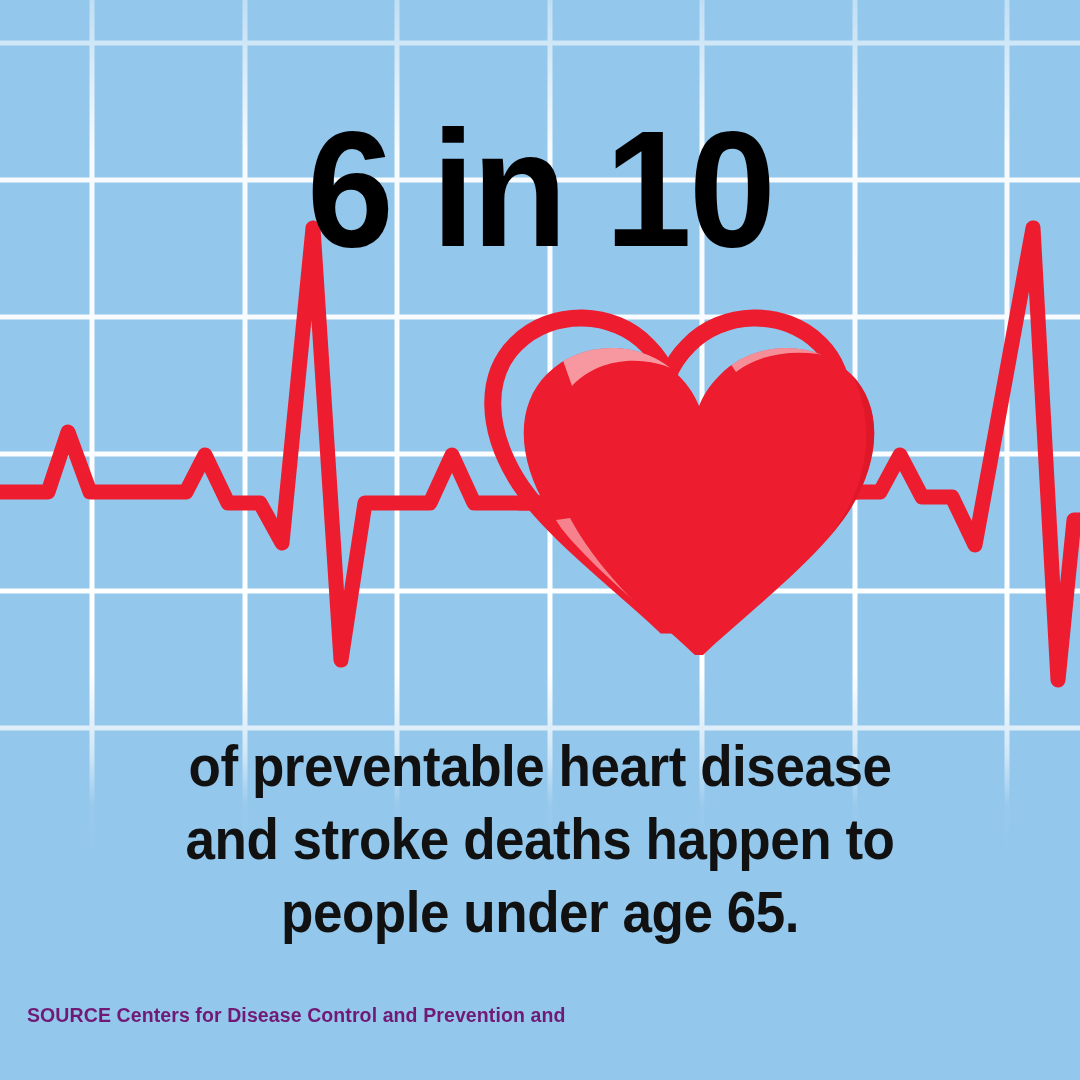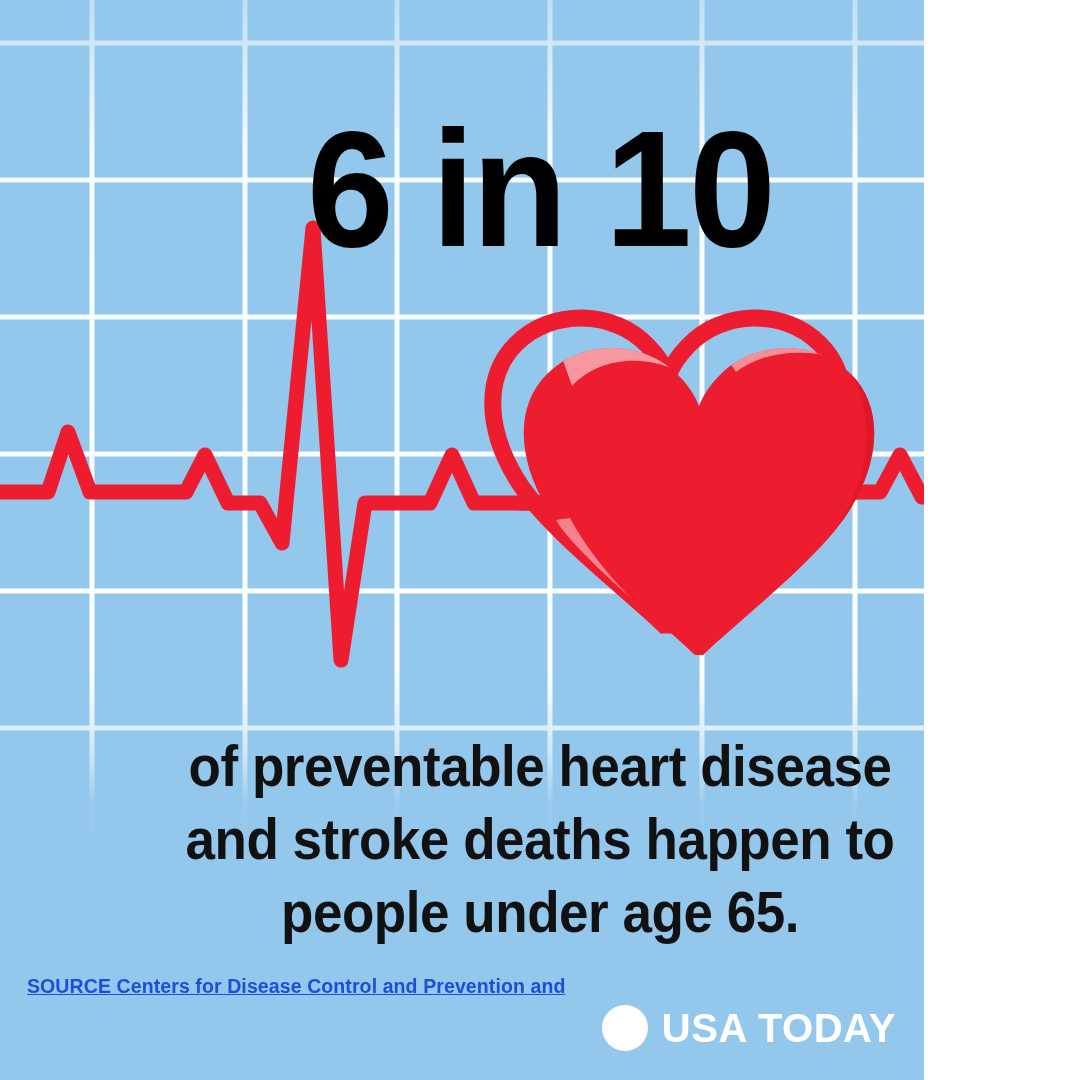--- a/index.html
+++ b/index.html
@@ -2,21 +2,21 @@
 <html><head>
 <meta charset="utf-8">
 <style>
   html, body {
     margin: 0;
     padding: 0;
     background: #ffffff;
   }
   #canvas {
     position: relative;
-    width: 924px;
+    width: 1080px;
     height: 1080px;
     background: #93c7ec;
     overflow: hidden;
     font-family: "Liberation Sans", sans-serif;
   }
 
   
   #grid-layer {
     position: absolute;
     inset: 0;
@@ -65,27 +65,26 @@
     letter-spacing: -0.5px;
     transform: scaleX(0.93);
     transform-origin: 50% 50%;
   }
   #statement .line { display: block; white-space: nowrap; }
 
   
   #source {
     position: absolute;
     left: 27px;
-    top: 974px;
-    color: #1d4ed8;
+    top: 1003px;
+    color: #701a75;
     font-size: 19.5px;
     line-height: 25px;
     font-weight: 600;
     letter-spacing: 0.1px;
-    text-decoration: underline;
   }
   #source .line { display: block; }
 
   #logo {
     position: absolute;
     right: 28px;
     top: 1005px;
     display: flex;
     align-items: center;
     gap: 14px;
@@ -201,18 +200,14 @@
   <div id="statement">
     <span class="line">of preventable heart disease</span>
     <span class="line">and stroke deaths happen to</span>
     <span class="line">people under age 65.</span>
   </div>
 
   <div id="source">
     <span class="line">SOURCE Centers for Disease Control and Prevention and</span>
   </div>
 
-  <div id="logo">
-    <span class="dot"></span>
-    <span class="word">USA TODAY</span>
-  </div>
 
 </div>
 
 </body></html>

